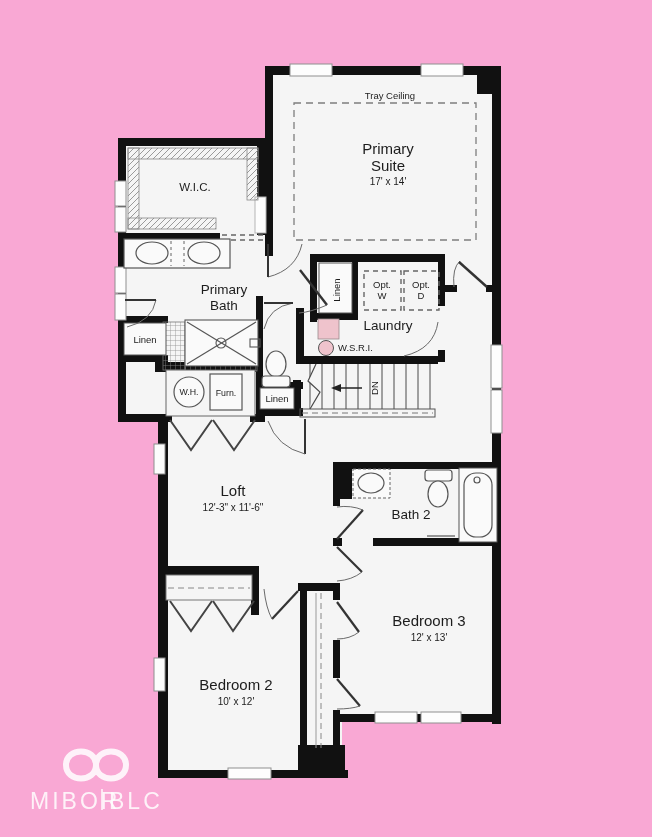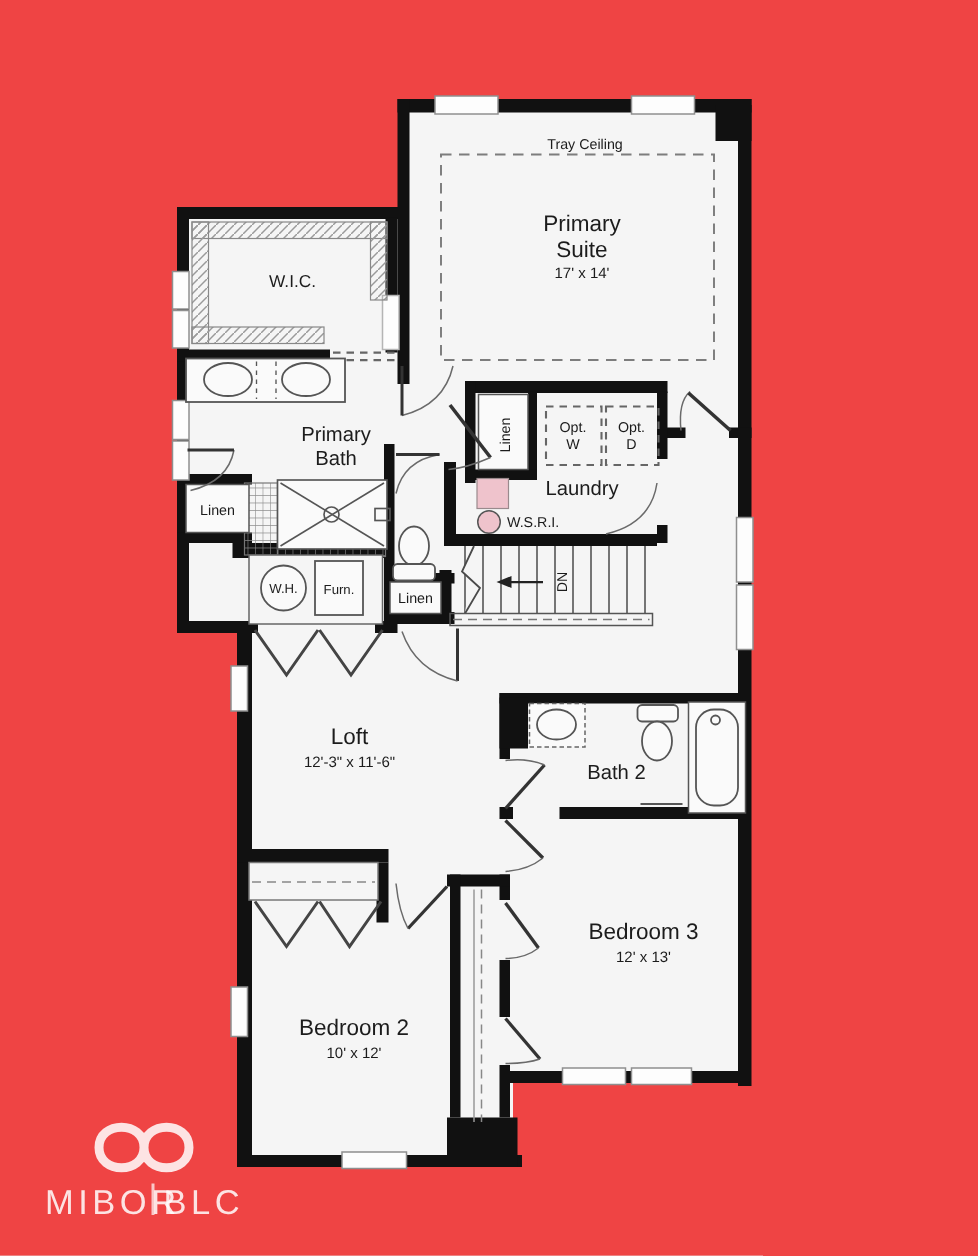--- a/index.html
+++ b/index.html
@@ -1,16 +1,16 @@
 <!DOCTYPE html>
 <html><head>
 <meta charset="utf-8">
 <style>
   body{margin:0;background:#e9e9e9;}
-  .stage{position:relative;width:652px;height:837px;background:#ef4444;overflow:hidden;
+  .stage{position:relative;width:652px;height:837px;background:#f9a8d4;overflow:hidden;
          font-family:"Liberation Sans","DejaVu Sans",sans-serif;}
   svg{display:block;}
   text{fill:#1c1c1c;font-family:"Liberation Sans","DejaVu Sans",sans-serif;}
   .ta{text-anchor:middle;}
   .t15{font-size:15px;}
   .t13{font-size:13.5px;}
   .t10{font-size:10px;}
   .t9{font-size:9.5px;}
   .t8{font-size:8.8px;}
   .wm{fill:#ffffff;opacity:.85;letter-spacing:3px;font-size:23px;}

